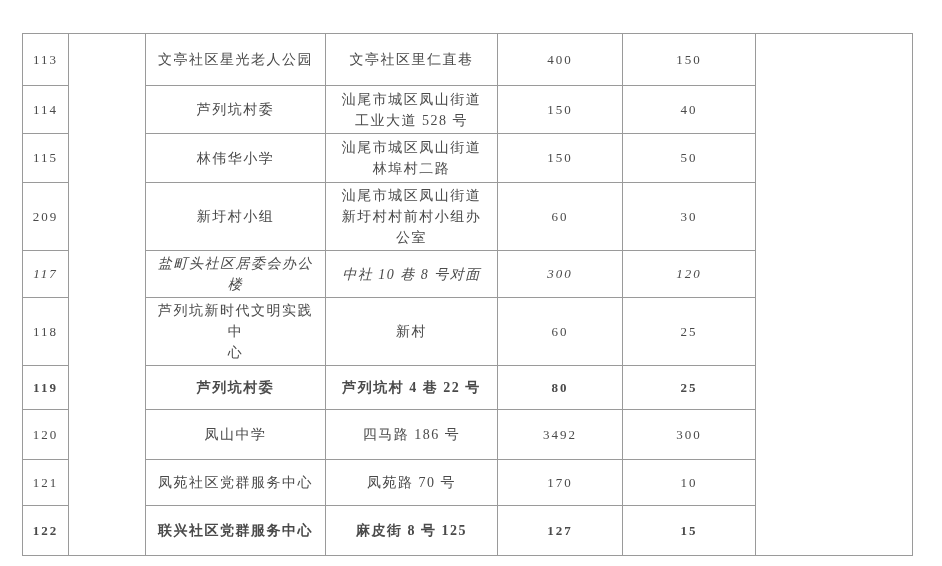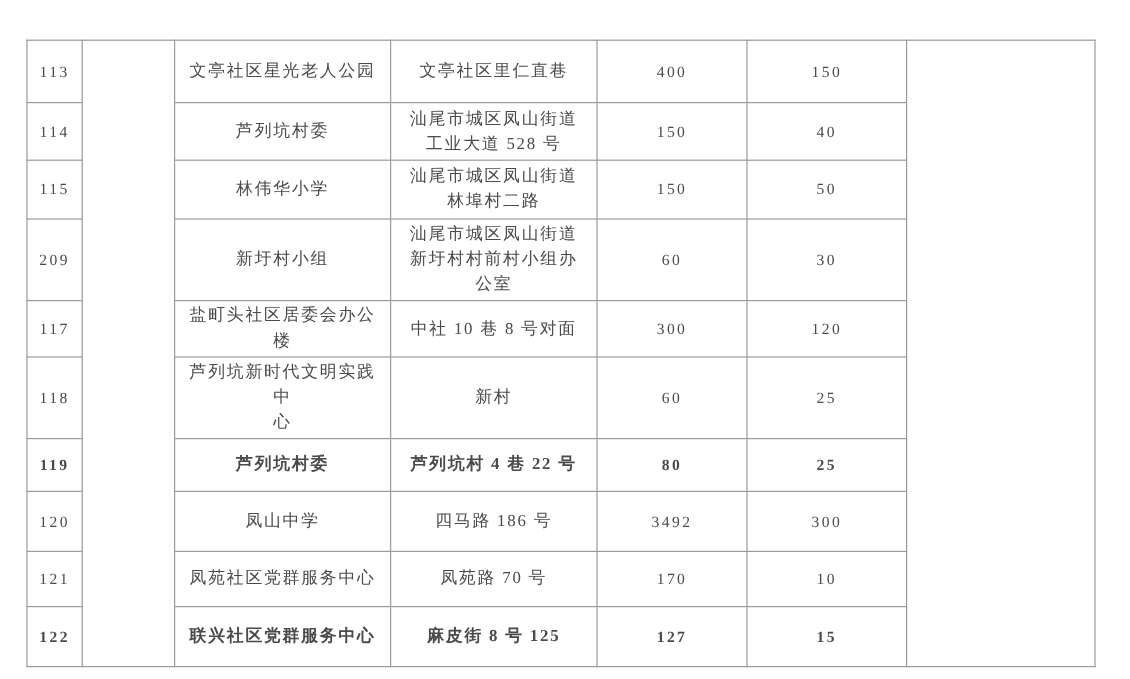--- a/index.html
+++ b/index.html
@@ -41,21 +41,21 @@
   }
   td.cjk {
     font-size: 14px;
     letter-spacing: 1.5px;
     line-height: 1.5;
   }
   tbody tr:nth-child(1)  { height: 52px; }
   tbody tr:nth-child(2)  { height: 48px; }
   tbody tr:nth-child(3)  { height: 49px; }
   tbody tr:nth-child(4)  { height: 58px; }
-  tbody tr:nth-child(5)  { height: 47px; }
+  tbody tr:nth-child(5)  { height: 47px; font-style: italic; }
   tbody tr:nth-child(6)  { height: 51px; }
   tbody tr:nth-child(7)  { height: 44px; font-weight: bold; }
   tbody tr:nth-child(8)  { height: 50px; }
   tbody tr:nth-child(9)  { height: 46px; }
   tbody tr:nth-child(10) { height: 50px; font-weight: bold; }
 </style>
 </head>
 <body>
 
 <div class="page">

